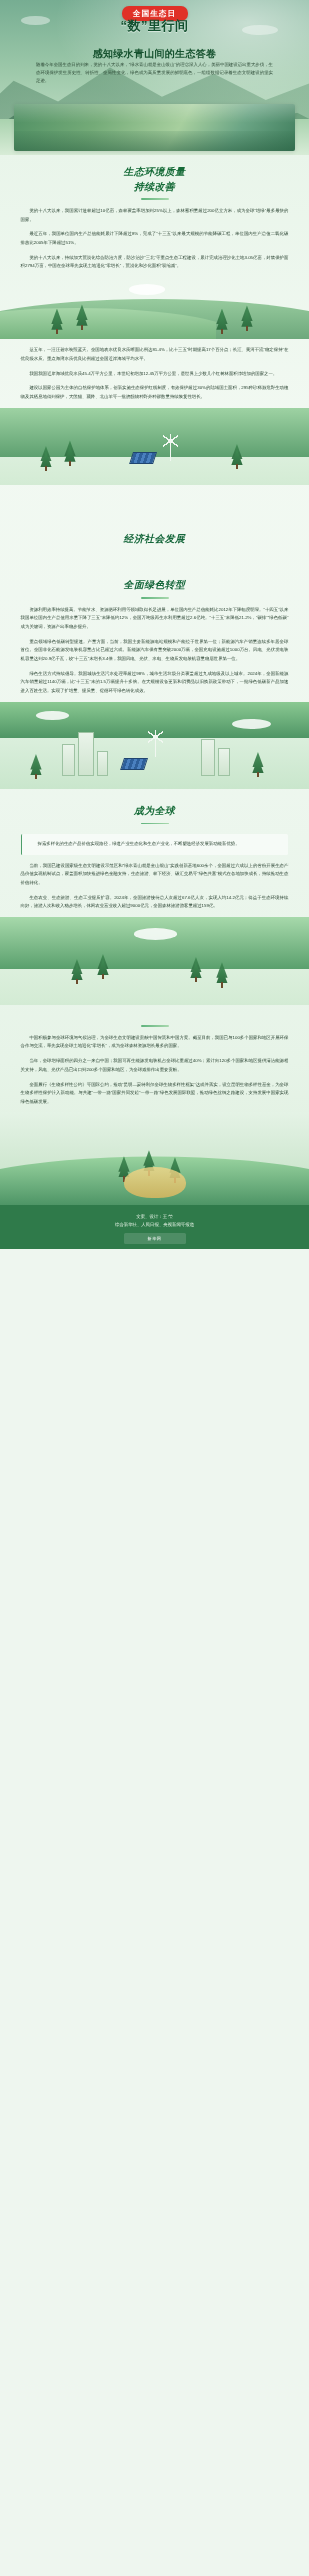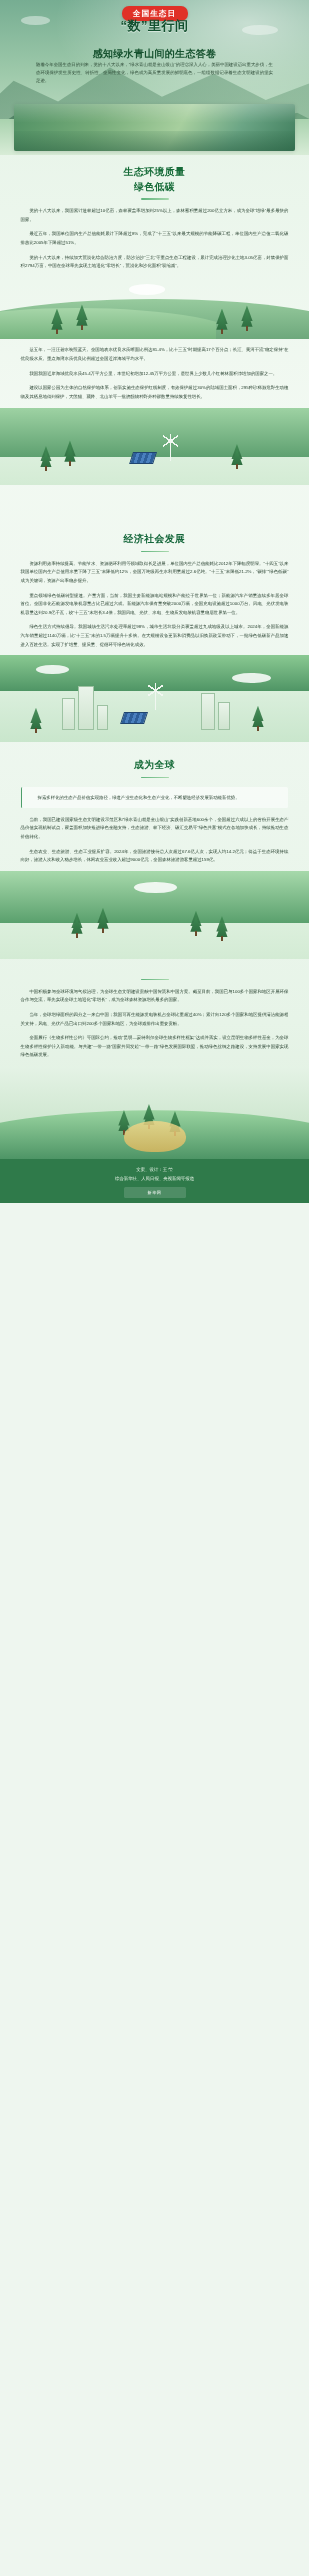--- a/index.html
+++ b/index.html
@@ -86,20 +86,21 @@
 
   
   .section-head {
     text-align: center;
     padding: 10.3px 0 7.2px;
     position: relative;
   }
   .section-head .t1, .section-head .t2 {
     font-size: 9.8px; font-weight: bold; color: #166b38; line-height: 1.45;
     letter-spacing: 0.5px;
+    font-style: italic;
   }
   .section-head.alt .t1, .section-head.alt .t2 { color: #14663a; margin-top: 32px; }
   .section-head .deco {
     width: 28px; height: 1.5px; margin: 4.6px auto 0;
     background: linear-gradient(90deg,#5fb37c,#a9d9ae);
     border-radius: 1px;
   }
 
   
   .content { padding: 0 20.6px; }
@@ -240,21 +241,21 @@
       <div class="line2">感知绿水青山间的生态答卷</div>
     </div>
 
     <div class="hero-lead">随着今年全国生态日的到来，党的十八大以来，“绿水青山就是金山银山”的理念深入人心，美丽中国建设迈出重大步伐，生态环境保护发生历史性、转折性、全局性变化，绿色成为高质量发展的鲜明底色，一组组数据记录着生态文明建设的坚实足迹。</div>
 
     <div class="hero-photo"></div>
   </div>
 
   <div class="section-head">
     <div class="t1">生态环境质量</div>
-    <div class="t2">绿色低碳</div>
+    <div class="t2">持续改善</div>
     <div class="deco"></div>
   </div>
 
   <div class="content">
     <p class="para">党的十八大以来，我国累计造林超过10亿亩，森林覆盖率增加到25%以上，森林蓄积量超过200亿立方米，成为全球“增绿”最多最快的国家。</p>
     <p class="para">最近五年，我国单位国内生产总值能耗累计下降超过8%，完成了“十三五”以来最大规模的节能降碳工程，单位国内生产总值二氧化碳排放比2005年下降超过51%。</p>
     <p class="para">党的十八大以来，持续加大荒漠化综合防治力度，防沙治沙“三北”等重点生态工程建设，累计完成治理沙化土地3.05亿亩，封禁保护面积2794万亩，中国在全球率先实现土地退化“零增长”，荒漠化和沙化面积“双缩减”。</p>
   </div>
 
   <div class="illus">
@@ -306,20 +307,21 @@
         <i class="b"></i>
         <i></i>
         <u></u>
       </div>
     <div class="solar" style="left:131px;bottom:20.6px"></div>
     <div class="turbine" style="left:170px;bottom:24px"></div>
   </div>
 
   <div class="section-head alt">
     <div class="t1">经济社会发展</div>
+    <div class="t2">全面绿色转型</div>
     <div class="deco"></div>
   </div>
 
   <div class="content">
     <p class="para">资源利用效率持续提高。节能节水、资源循环利用等领域取得长足进展，单位国内生产总值能耗比2012年下降幅度明显。“十四五”以来我国单位国内生产总值用水量下降了三五”末降低约12%，全国万吨级再生水利用量超过2.6亿吨。“十三五”末降低21.2%，“碳排”“绿色低碳”成为关键词，资源产出率稳步提升。</p>
     <p class="para">重点领域绿色低碳转型提速。产量方面，当前，我国主要新能源电站规模和产能位于世界第一位；新能源汽车产销量连续多年居全球首位。全国非化石能源发电装机容量占比已超过六成。新能源汽车保有量突破2000万辆，全国充电设施超过1000万台。风电、光伏发电装机容量达到20.9亿千瓦，较“十三五”末增长3.4倍，我国风电、光伏、水电、生物质发电装机容量稳居世界第一位。</p>
     <p class="para">绿色生活方式持续倡导。我国城镇生活污水处理率超过98%，城市生活垃圾分类覆盖超过九成地级及以上城市。2024年，全国新能源汽车销量超过1140万辆，比“十三五”末的1.5万辆提升十多倍。在大规模设备更新和消费品以旧换新政策带动下，一批绿色低碳新产品加速进入百姓生活。实现了扩增量、提质量、促循环等绿色转化成效。</p>
   </div>
 
   <div class="illus-city">

